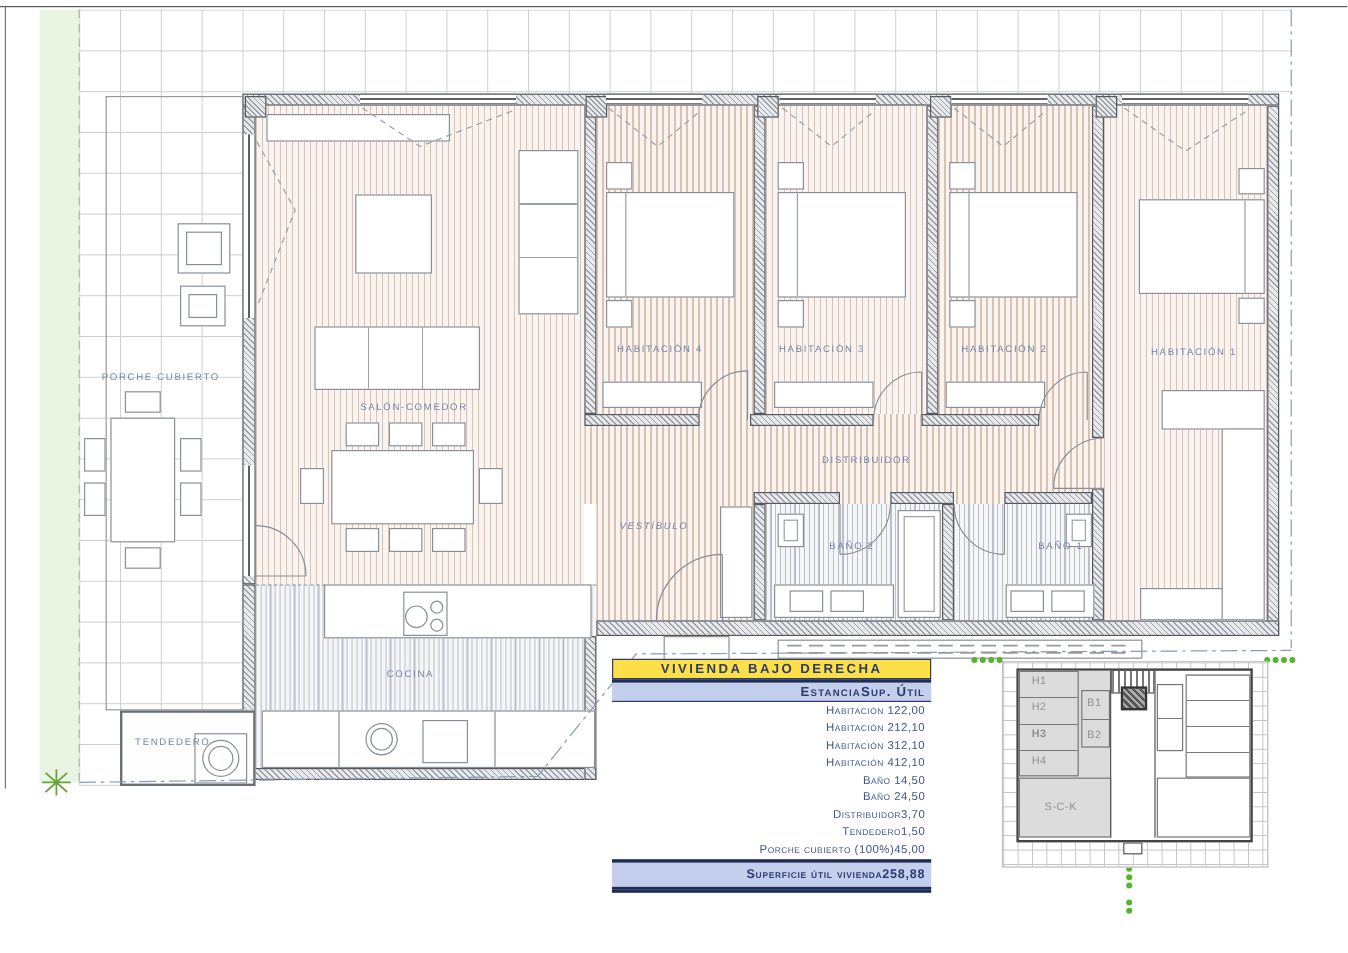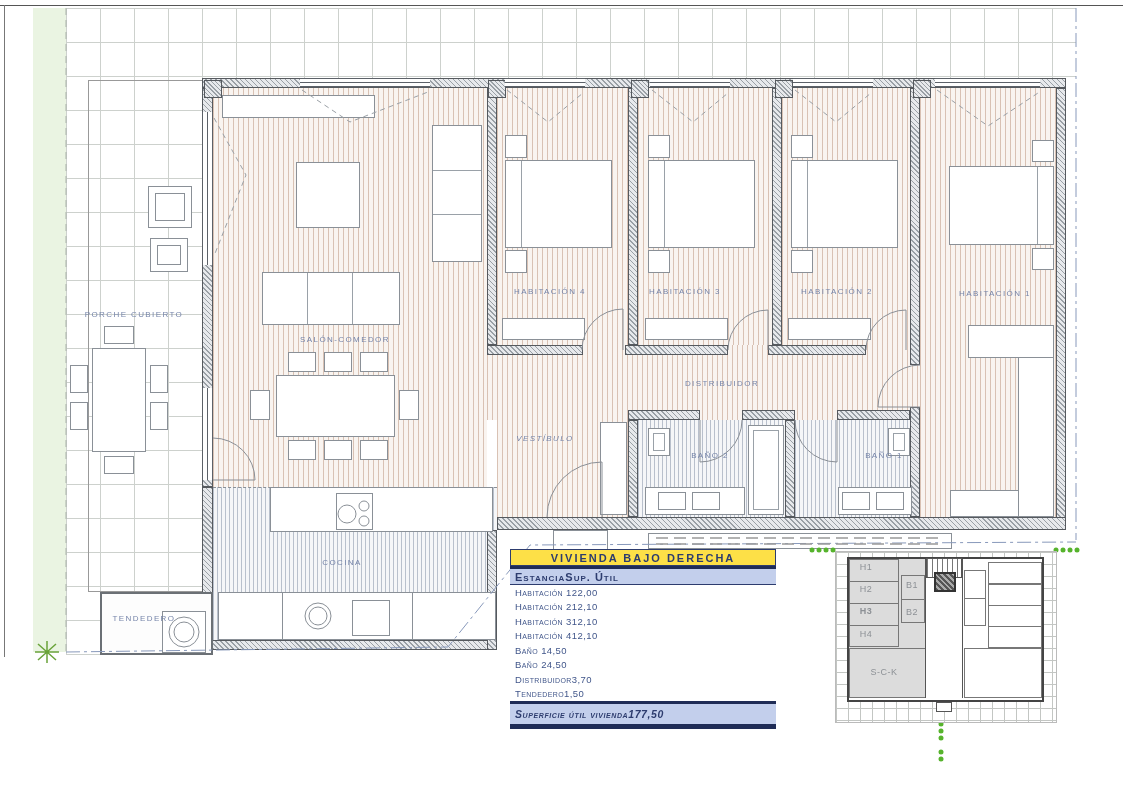--- a/index.html
+++ b/index.html
@@ -30,30 +30,30 @@
   .ln{background:#8a9097;}
   
   .winh{background:#fff linear-gradient(#fff 0 44%,#5c6168 44% 56%,#fff 56%);border-top:1px solid #5c6168;border-bottom:1px solid #5c6168;height:9px;}
   .winv{background:#fff linear-gradient(90deg,#fff 0 44%,#5c6168 44% 56%,#fff 56%);border-left:1px solid #5c6168;border-right:1px solid #5c6168;width:11px;}
   
   .lbl{position:absolute;transform:translate(-50%,-50%);font-size:8px;letter-spacing:1.4px;
        color:#7685aa;white-space:nowrap;z-index:6;}
   .klbl{position:absolute;transform:translate(-50%,-50%);font-size:9px;letter-spacing:.5px;color:#8d9196;white-space:nowrap;z-index:8;}
   
   #stable{left:510px;top:549px;width:266px;z-index:9;font-family:"Liberation Sans",sans-serif;}
-  #stable .trow{display:flex;justify-content:flex-start;align-items:center;box-sizing:border-box;padding:0 5px;}
+  #stable .trow{display:flex;justify-content:flex-end;align-items:center;box-sizing:border-box;padding:0 5px;}
   .t-title{height:17px;background:#fde047;border:1px solid #2d3c6e;justify-content:center!important;
            font-size:11px;font-weight:bold;letter-spacing:2px;color:#2d3c6e;}
   .t-bar{height:3px;background:#1f2c56;}
   .t-bar2{height:2px;background:#1f2c56;}
   .t-head{height:16px;background:#c3cfec;border-bottom:1px solid #2d3c6e;
           font-size:11px;font-weight:bold;font-variant:small-caps;letter-spacing:1px;color:#2d3c6e;}
   .t-row{height:14.5px;background:#fff;font-size:9.5px;font-variant:small-caps;color:#41568a;letter-spacing:.4px;}
   .t-total{height:20px;background:#c3cfec;font-size:10.5px;font-weight:bold;font-variant:small-caps;
-           letter-spacing:.6px;color:#2d3c6e;font-style:italic;}
+           letter-spacing:.6px;color:#2d3c6e;}
   
   .kgrid{background-color:#fff;
     background-image:linear-gradient(#c3c6c3 1px,transparent 1px),
                      linear-gradient(90deg,#c3c6c3 1px,transparent 1px);
     background-size:12px 12px;}
   .kroom{border:1px solid #777;}
   svg.ovl{position:absolute;left:0;top:0;z-index:5;pointer-events:none;}
 </style>
 </head>
 <body>
@@ -282,24 +282,28 @@
         <span>4,50</span>
       </div>
     <div class="trow t-row">
         <span>Distribuidor</span>
         <span>3,70</span>
       </div>
     <div class="trow t-row">
         <span>Tendedero</span>
         <span>1,50</span>
       </div>
+    <div class="trow t-row">
+        <span>Porche cubierto (100%)</span>
+        <span>45,00</span>
+      </div>
     <div class="t-bar"></div>
     <div class="trow t-total">
         <span>Superficie útil vivienda</span>
-        <span>177,50</span>
+        <span>258,88</span>
       </div>
     <div class="t-bar2"></div>
     <div class="t-bar"></div>
   </div>
 
   <div class="abs" style="left:808px;top:545px;width:290px;height:220px;z-index:7;">
     <div class="abs kgrid" style="left:27px;top:6px;width:222px;height:172px;border:1px solid #bbb;"></div>
     <div class="abs" style="left:39px;top:12px;width:197px;height:145px;background:#fff;border:2px solid #444;"></div>
     <div class="abs" style="left:41px;top:14px;width:77px;height:139px;background:#dcdcdc;"></div>
     <div class="abs kroom" style="left:41px;top:14px;width:50px;height:88px;background-image:repeating-linear-gradient(180deg,transparent 0 21px,#777 21px 22px);"></div>

